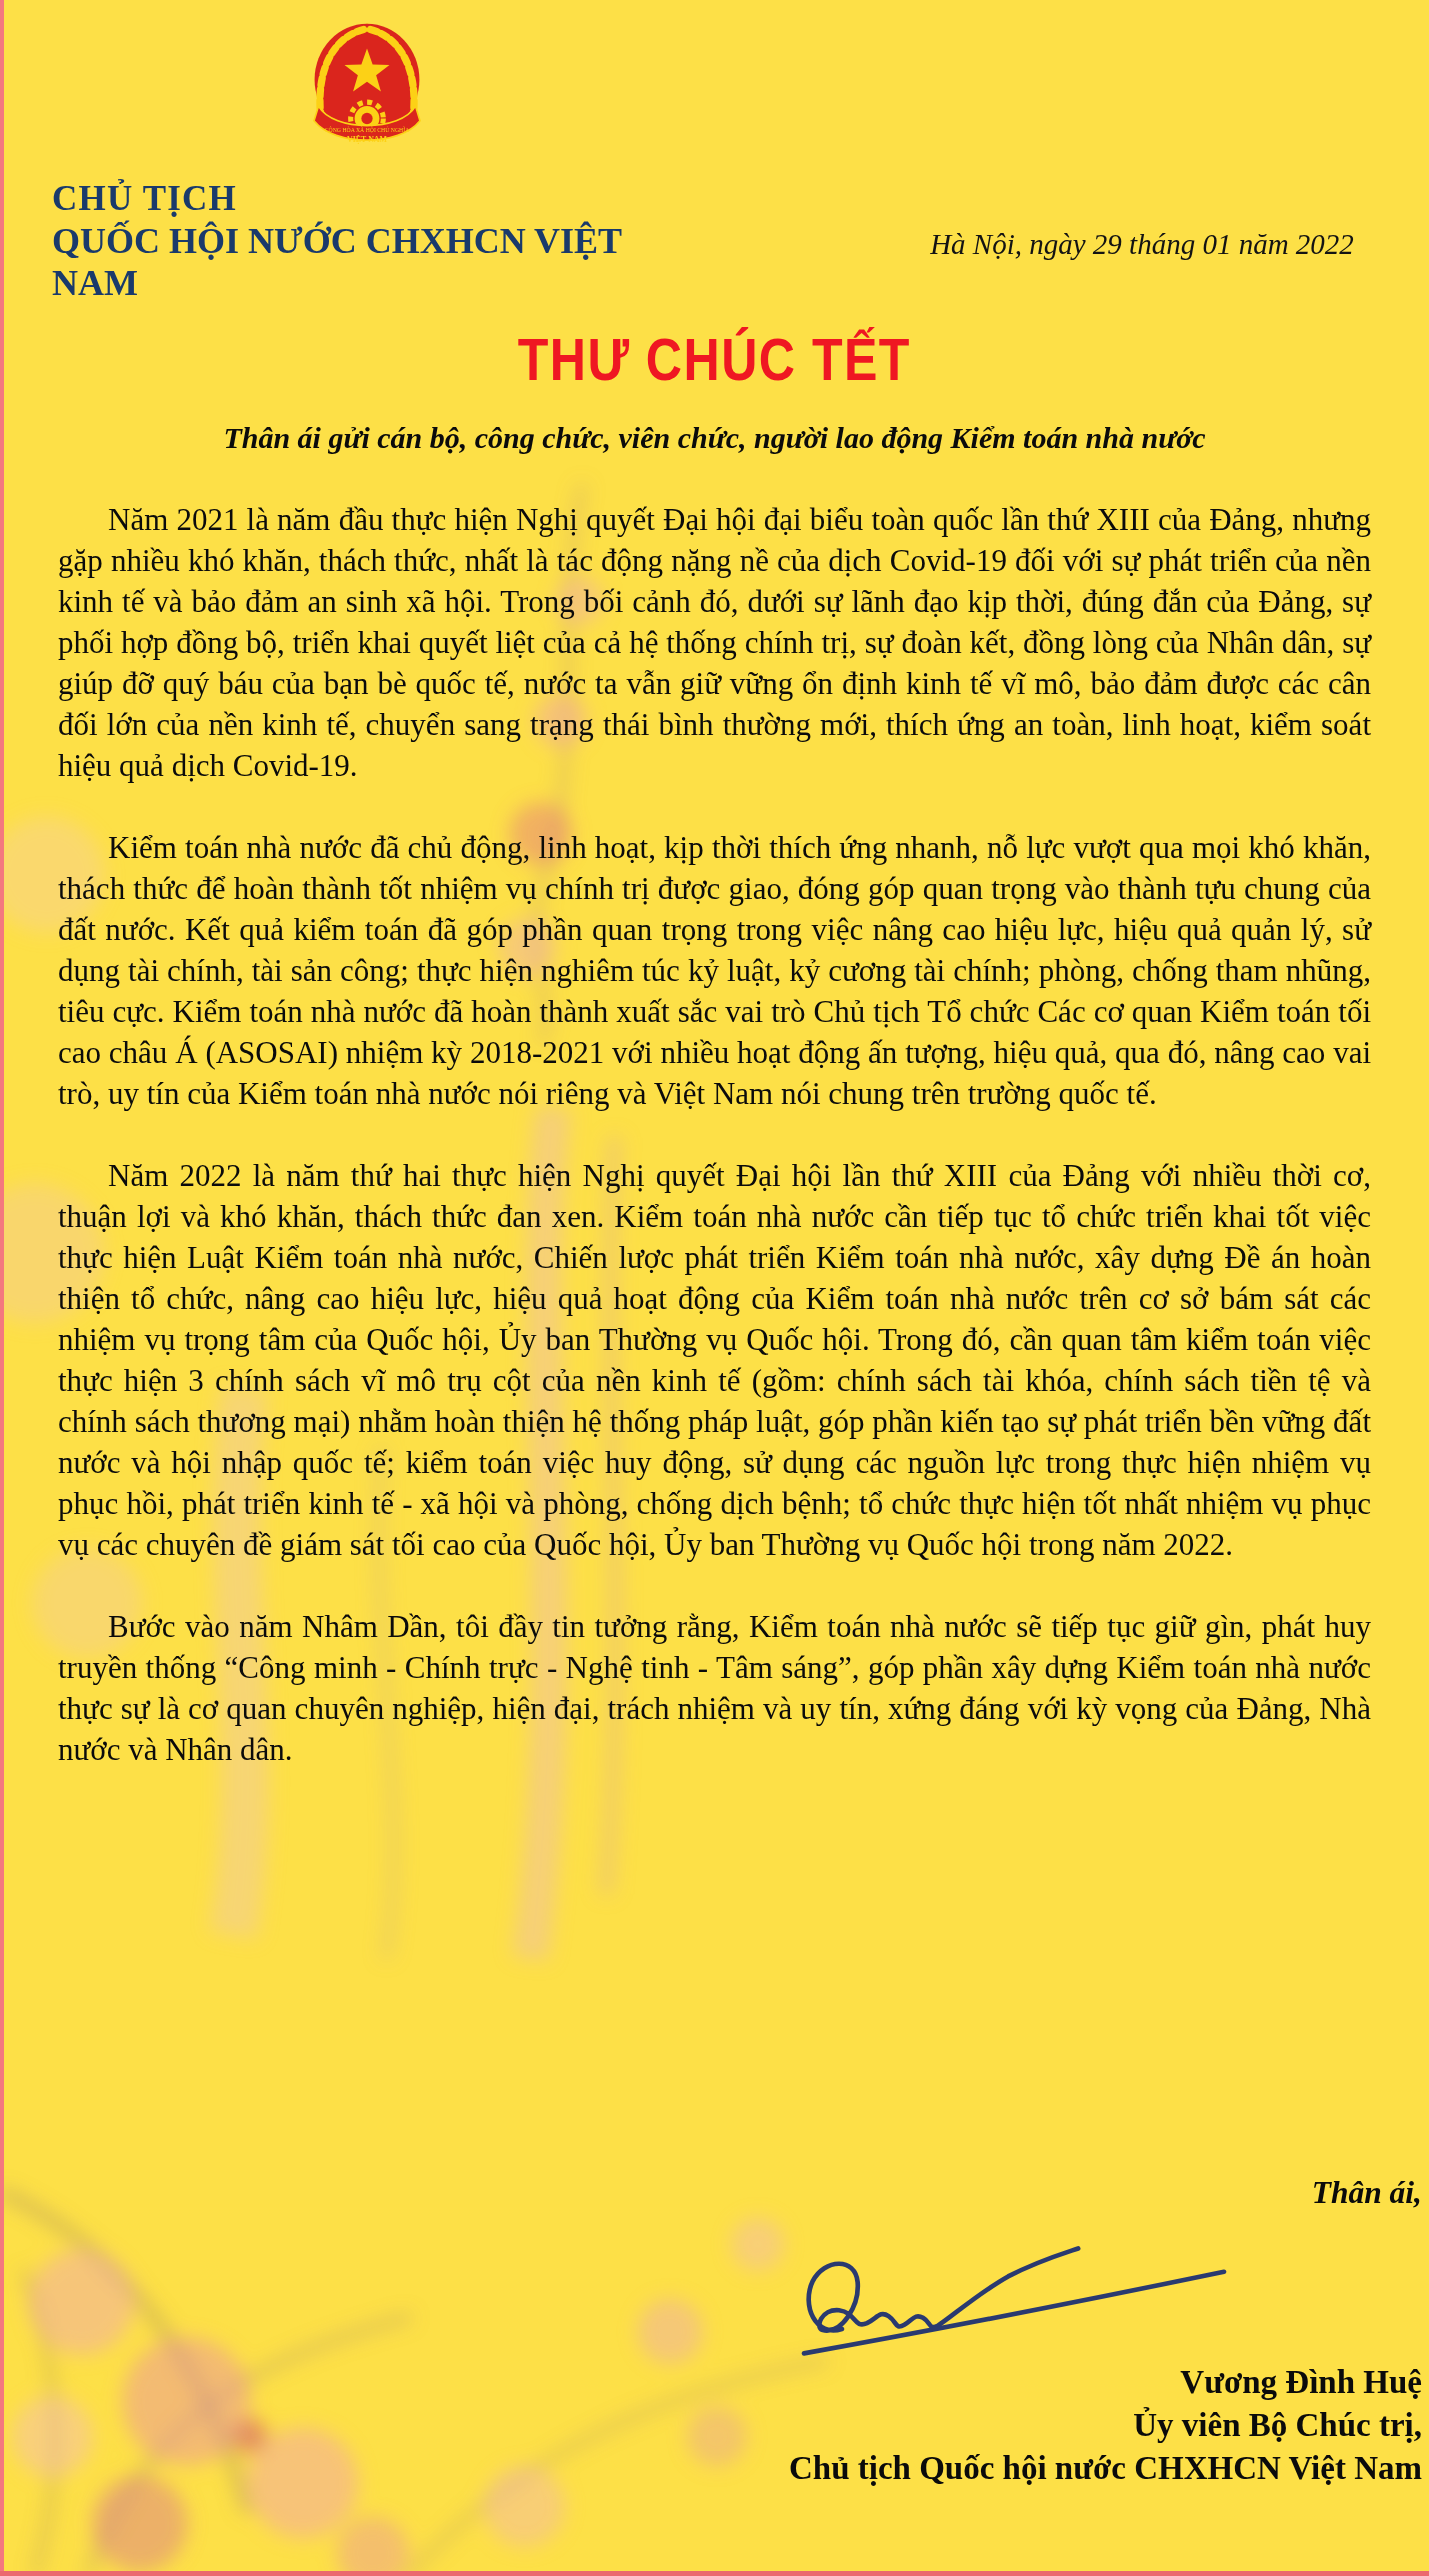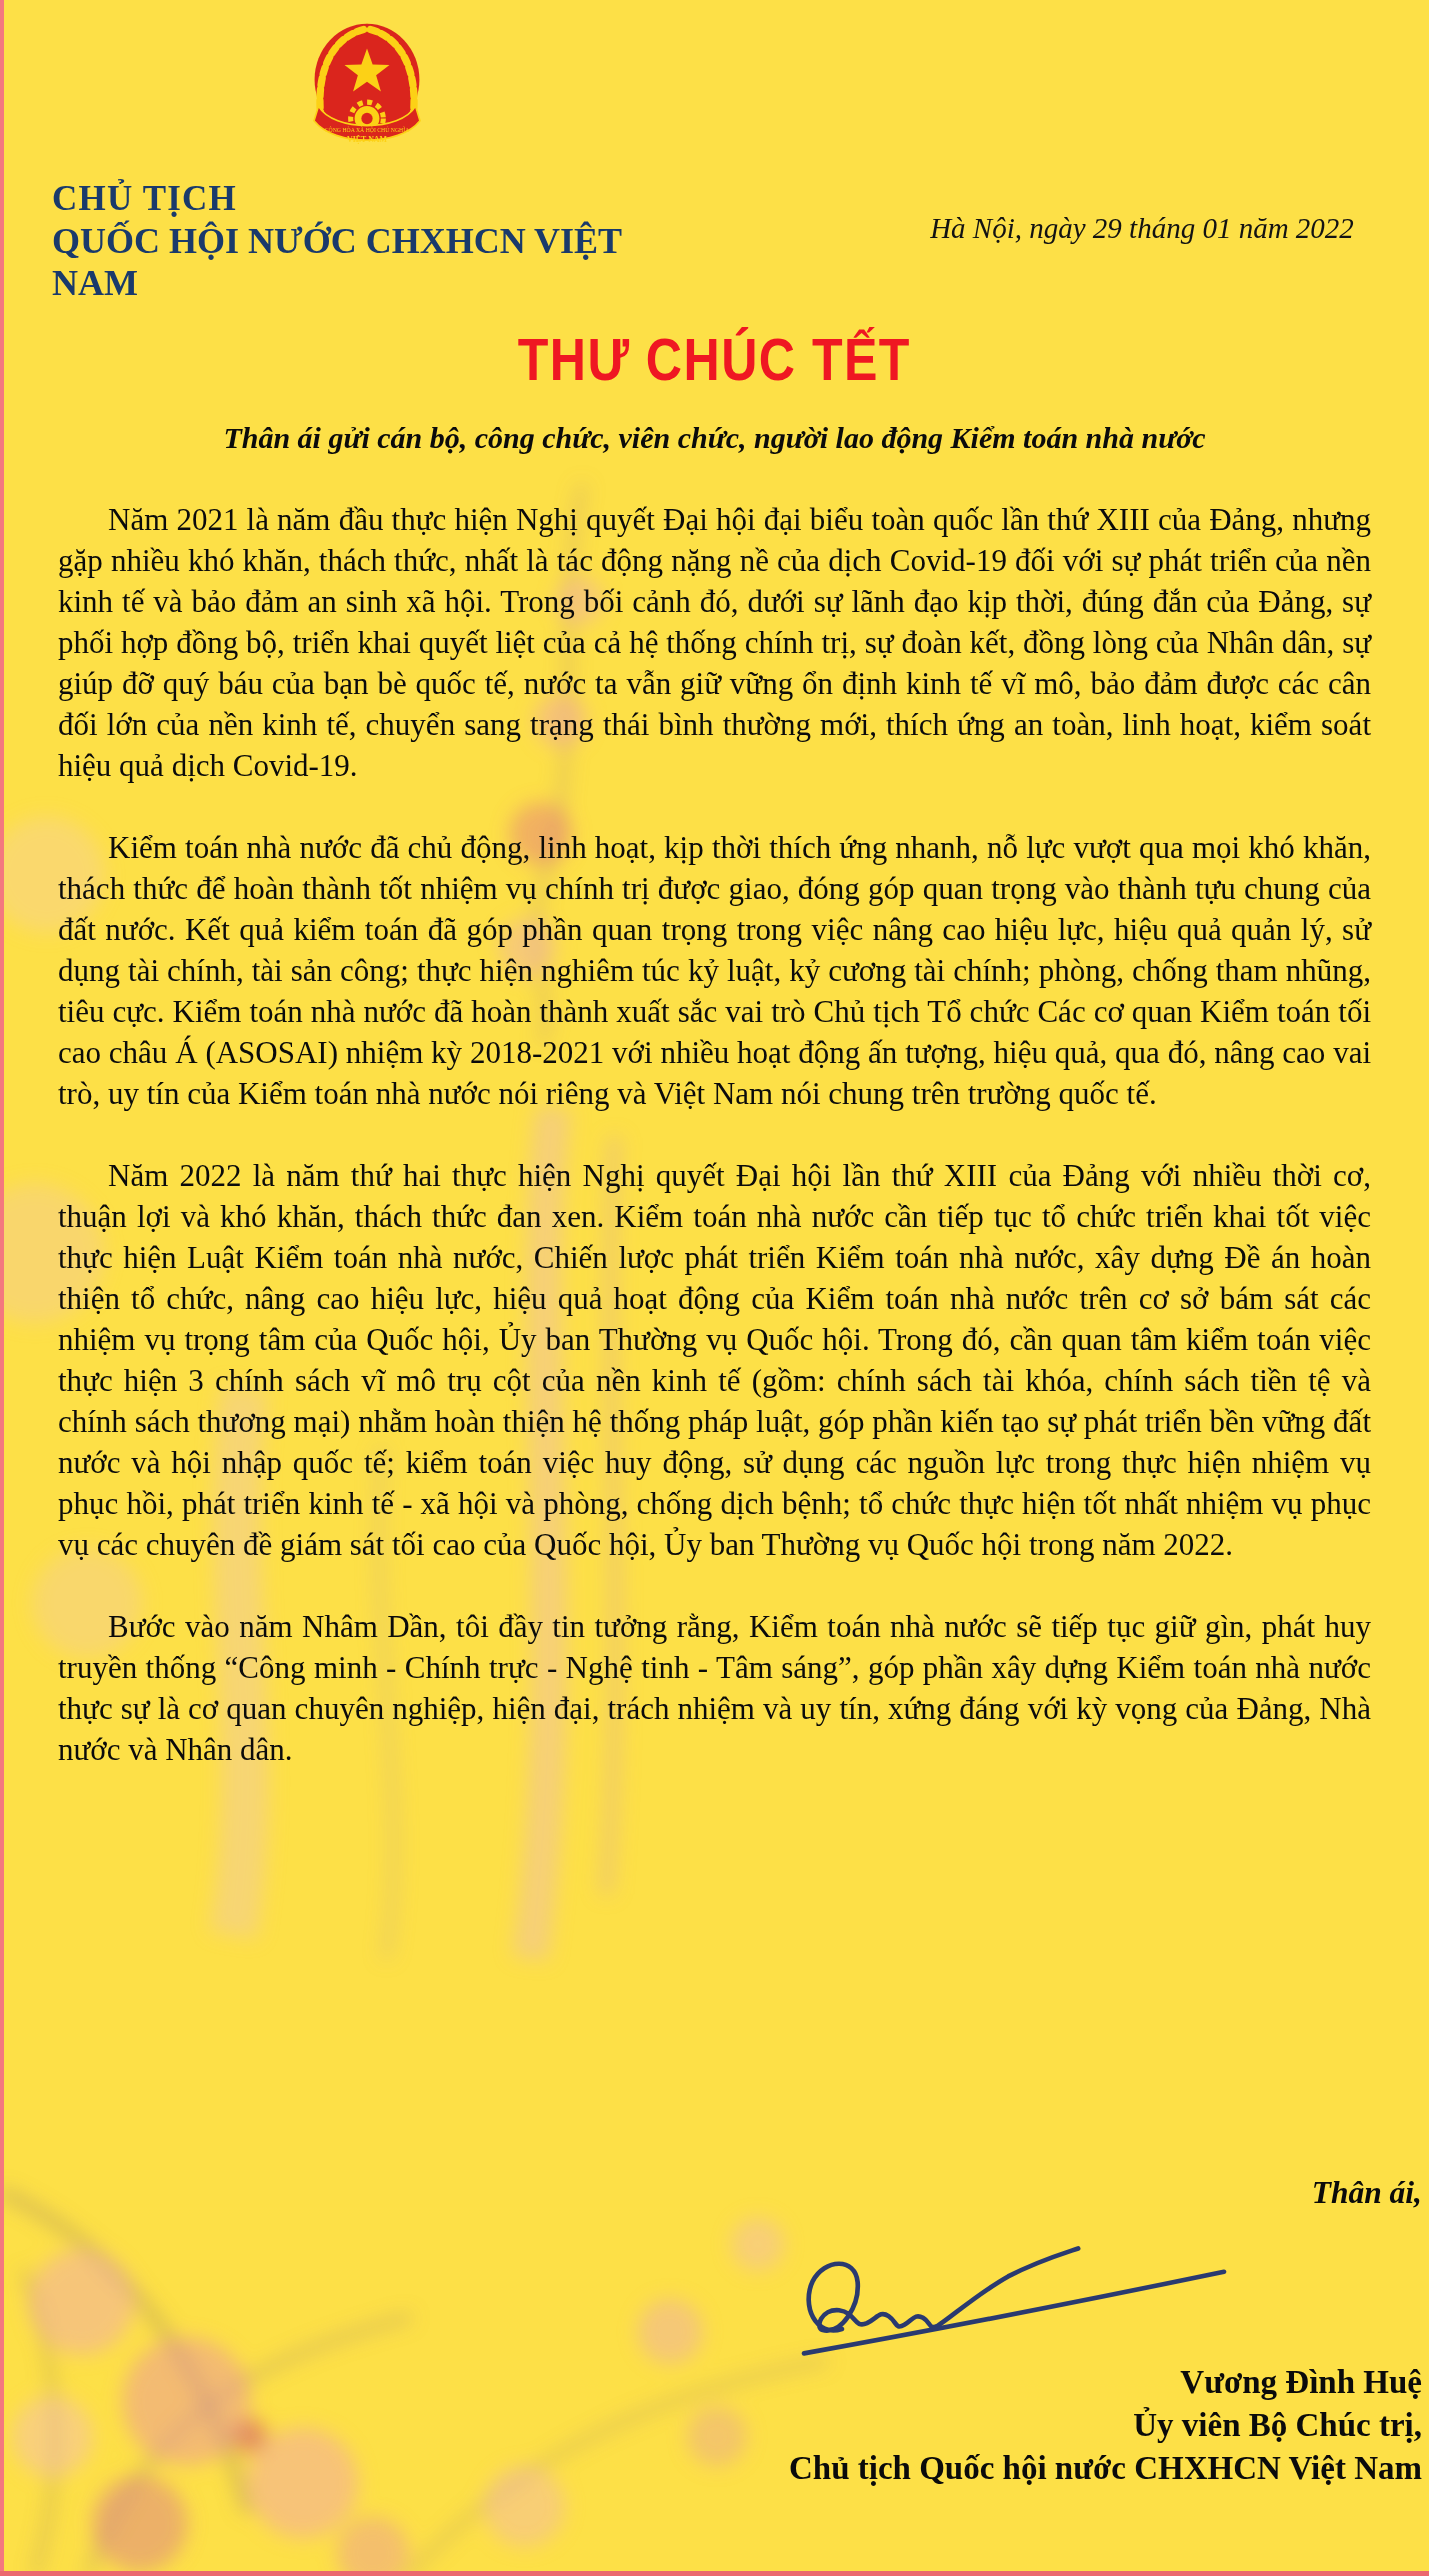--- a/index.html
+++ b/index.html
@@ -13,21 +13,21 @@
   }
   .edge-left{position:absolute;left:0;top:0;bottom:0;width:4.1px;background:#f4787e;}
   .edge-bottom{position:absolute;left:0;right:0;bottom:0;height:5.2px;background:#eb696f;}
   #watermark{position:absolute;left:0;top:0;width:1429px;height:2576px;pointer-events:none;}
   .layer{position:absolute;}
   
   .emblem{left:305px;top:21px;width:124px;height:142px;}
   .org{left:52px;top:178px;width:641px;text-align:left;color:#1a3a6b;font-weight:bold;}
   .org-l1{font-size:35px;line-height:42px;letter-spacing:1.2px;}
   .org-l2{font-size:36px;line-height:42px;}
-  .dateline{left:909px;top:212px;width:466px;text-align:center;font-style:italic;font-size:29px;color:#131313;}
+  .dateline{left:909px;top:228px;width:466px;text-align:center;font-style:italic;font-size:29px;color:#131313;}
   
   .title{left:0;top:328px;width:1429px;text-align:center;}
   .title-inner{display:inline-block;font-family:"Liberation Sans","DejaVu Sans",sans-serif;
     font-weight:bold;font-size:59px;line-height:64px;color:#ef1722;
     transform:scaleX(0.85);transform-origin:center;letter-spacing:1.7px;}
   .salutation{left:0;top:421px;width:1429px;text-align:center;font-weight:bold;font-style:italic;font-size:30px;}
   
   .body-text{left:58px;top:499px;width:1313px;font-size:31px;line-height:41px;text-align:justify;}
   .body-text p{margin:0 0 41px 0;text-indent:50px;}
   .body-text p:last-child{margin-bottom:0;}

